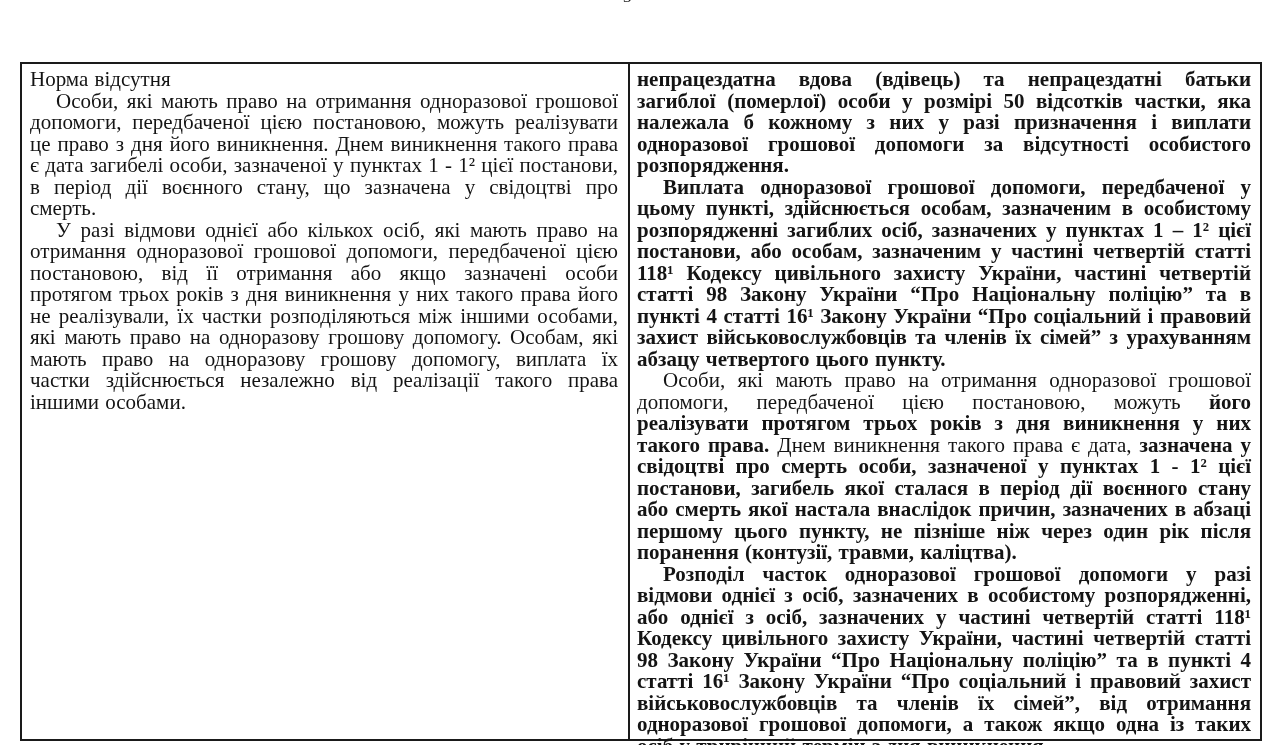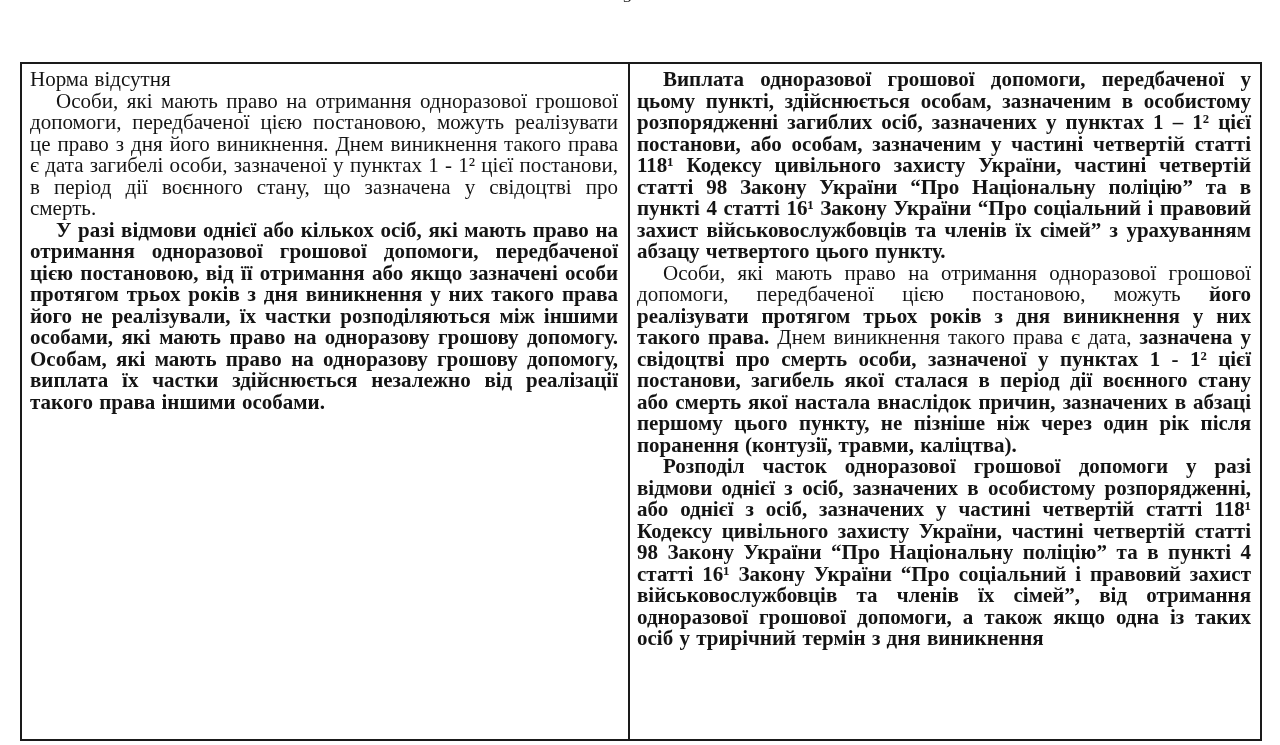--- a/index.html
+++ b/index.html
@@ -54,38 +54,39 @@
     line-height: 21.5px;
     text-align: justify;
     word-spacing: 1px;
   }
   p.indent { text-indent: 26px; }
   .b { font-weight: bold; }
 
   
   .lp1 { margin-top: 96px; text-align: left; }
   .lp2 { margin-top: 161px; }
-  .lp3 { margin-top: 82px; font-weight: bold; }
+  .lp3 { margin-top: 82px; }
   .rp1 { margin-top: 0; }
   .rp2 { margin-top: 21px; font-family: Liberation Serif, serif; }
   .rp3 { margin-top: 3px; }
   .rp4 { margin-top: 7px; }
 </style>
 </head>
 <body>
 
 <div class="page-number">3</div>
 
 <div class="comparison-table">
 
   <div class="col col-left">
     <p class="para lp1"><span>Норма відсутня</span></p>
     <p class="para indent lp2"><span>Особи, які мають право на отримання одноразової грошової допомоги, передбаченої цією постановою, можуть реалізувати це право з дня його виникнення. Днем виникнення такого права є дата загибелі особи, зазначеної у пунктах 1 - 1² цієї постанови, в період дії воєнного стану, що зазначена у свідоцтві про смерть.</span></p>
     <p class="para indent lp3"><span>У разі відмови однієї або кількох осіб, які мають право на отримання одноразової грошової допомоги, передбаченої цією постановою, від її отримання або якщо зазначені особи протягом трьох років з дня виникнення у них такого права його не реалізували, їх частки розподіляються між іншими особами, які мають право на одноразову грошову допомогу. Особам, які мають право на одноразову грошову допомогу, виплата їх частки здійснюється незалежно від реалізації такого права іншими особами.</span></p>
   </div>
 
   <div class="col col-right">
+    <p class="para rp1"><span class="b">непрацездатна вдова (вдівець) та непрацездатні батьки загиблої (померлої) особи у розмірі 50 відсотків частки, яка належала б кожному з них у разі призначення і виплати одноразової грошової допомоги за відсутності особистого розпорядження.</span></p>
     <p class="para indent rp2"><span class="b">Виплата одноразової грошової допомоги, передбаченої у цьому пункті, здійснюється особам, зазначеним в особистому розпорядженні загиблих осіб, зазначених у пунктах 1 – 1² цієї постанови, або особам, зазначеним у частині четвертій статті 118¹ Кодексу цивільного захисту України, частині четвертій статті 98 Закону України “Про Національну поліцію” та в пункті 4 статті 16¹ Закону України “Про соціальний і правовий захист військовослужбовців та членів їх сімей” з урахуванням абзацу четвертого цього пункту.</span></p>
     <p class="para indent rp3"><span>Особи, які мають право на отримання одноразової грошової допомоги, передбаченої цією постановою, можуть </span><span class="b">його реалізувати протягом трьох років з дня виникнення у них такого права.</span><span> Днем виникнення такого права є дата, </span><span class="b">зазначена у свідоцтві про смерть особи, зазначеної у пунктах 1 - 1² цієї постанови, загибель якої сталася в період дії воєнного стану або смерть якої настала внаслідок причин, зазначених в абзаці першому цього пункту, не пізніше ніж через один рік після поранення (контузії, травми, каліцтва).</span></p>
     <p class="para indent rp4"><span class="b">Розподіл часток одноразової грошової допомоги у разі відмови однієї з осіб, зазначених в особистому розпорядженні, або однієї з осіб, зазначених у частині четвертій статті 118¹ Кодексу цивільного захисту України, частині четвертій статті 98 Закону України “Про Національну поліцію” та в пункті 4 статті 16¹ Закону України “Про соціальний і правовий захист військовослужбовців та членів їх сімей”, від отримання одноразової грошової допомоги, а також якщо одна із таких осіб у трирічний термін з дня виникнення</span></p>
   </div>
 
 </div>
 
 </body></html>

